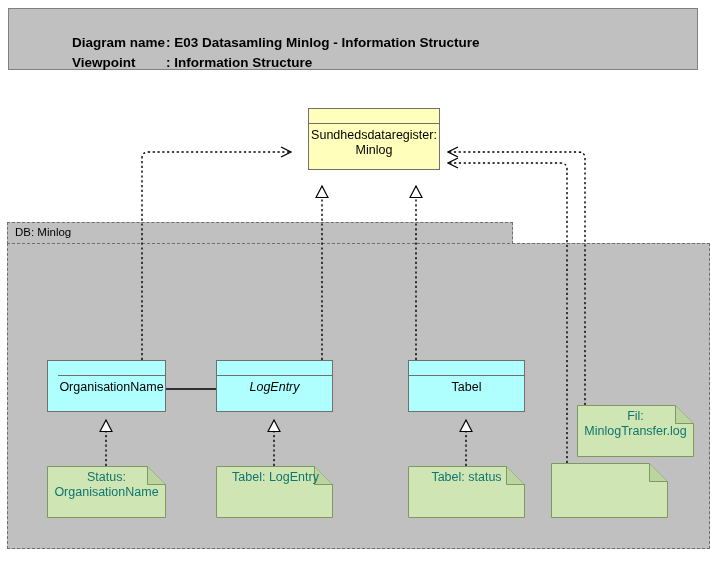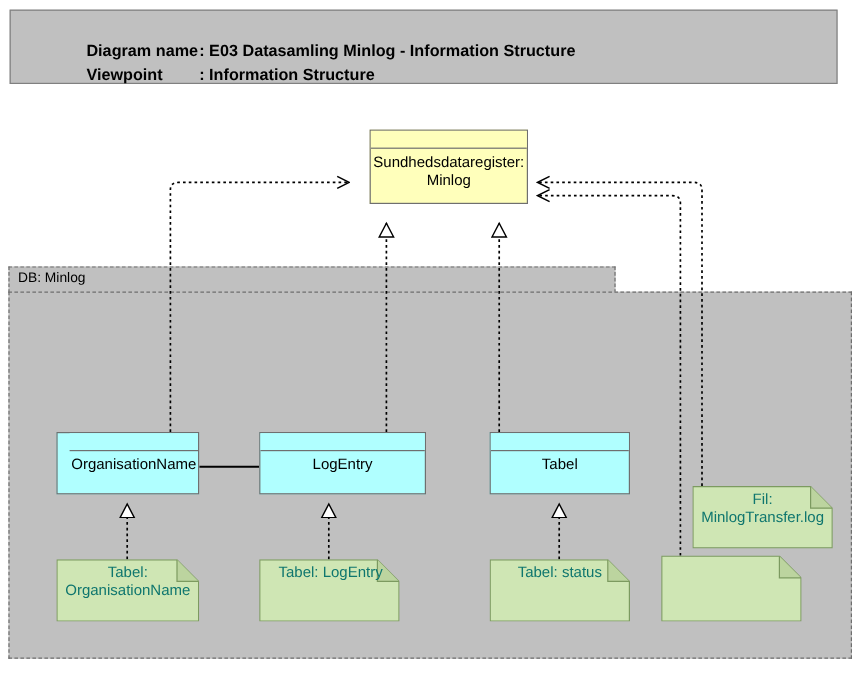--- a/index.html
+++ b/index.html
@@ -119,40 +119,40 @@
   </div>
 </div>
 
 <div class="node cls cyan" style="left:47px;top:360px;width:119px;height:52px;padding-left:10px;">
   <div class="strip"></div>
   <div class="body" style="height:35px;">
     <span>OrganisationName</span>
   </div>
 </div>
 
-<div class="node cls cyan" style="left:216px;top:360px;width:139px;height:52px;">
+<div class="node cls cyan" style="left:216px;top:360px;width:117px;height:52px;font-style:italic;">
   <div class="strip"></div>
   <div class="body" style="height:35px;">
     <span>LogEntry</span>
   </div>
 </div>
 
 <div class="node cls cyan" style="left:408px;top:360px;width:117px;height:52px;">
   <div class="strip"></div>
   <div class="body" style="height:35px;">
     <span>Tabel</span>
   </div>
 </div>
 
 <div class="doc" style="left:47px;top:466px;width:119px;height:52px;">
   <svg width="119" height="52">
     <path d="M0.5,0.5 H100.5 L118.5,18.5 V51.5 H0.5 Z" fill="#cfe6b4" stroke="#7c9a60" stroke-width="1"></path>
     <path d="M100.5,0.5 V18.5 H118.5" fill="#bcd49f" stroke="#7c9a60" stroke-width="1"></path>
   </svg>
-  <div class="txt">Tabel: OrganisationName</div>
+  <div class="txt">Status: OrganisationName</div>
 </div>
 
 <div class="doc" style="left:216px;top:466px;width:119px;height:52px;">
   <svg width="117" height="52">
     <path d="M0.5,0.5 H98.5 L116.5,18.5 V51.5 H0.5 Z" fill="#cfe6b4" stroke="#7c9a60" stroke-width="1"></path>
     <path d="M98.5,0.5 V18.5 H116.5" fill="#bcd49f" stroke="#7c9a60" stroke-width="1"></path>
   </svg>
   <div class="txt">Tabel: LogEntry</div>
 </div>
 

